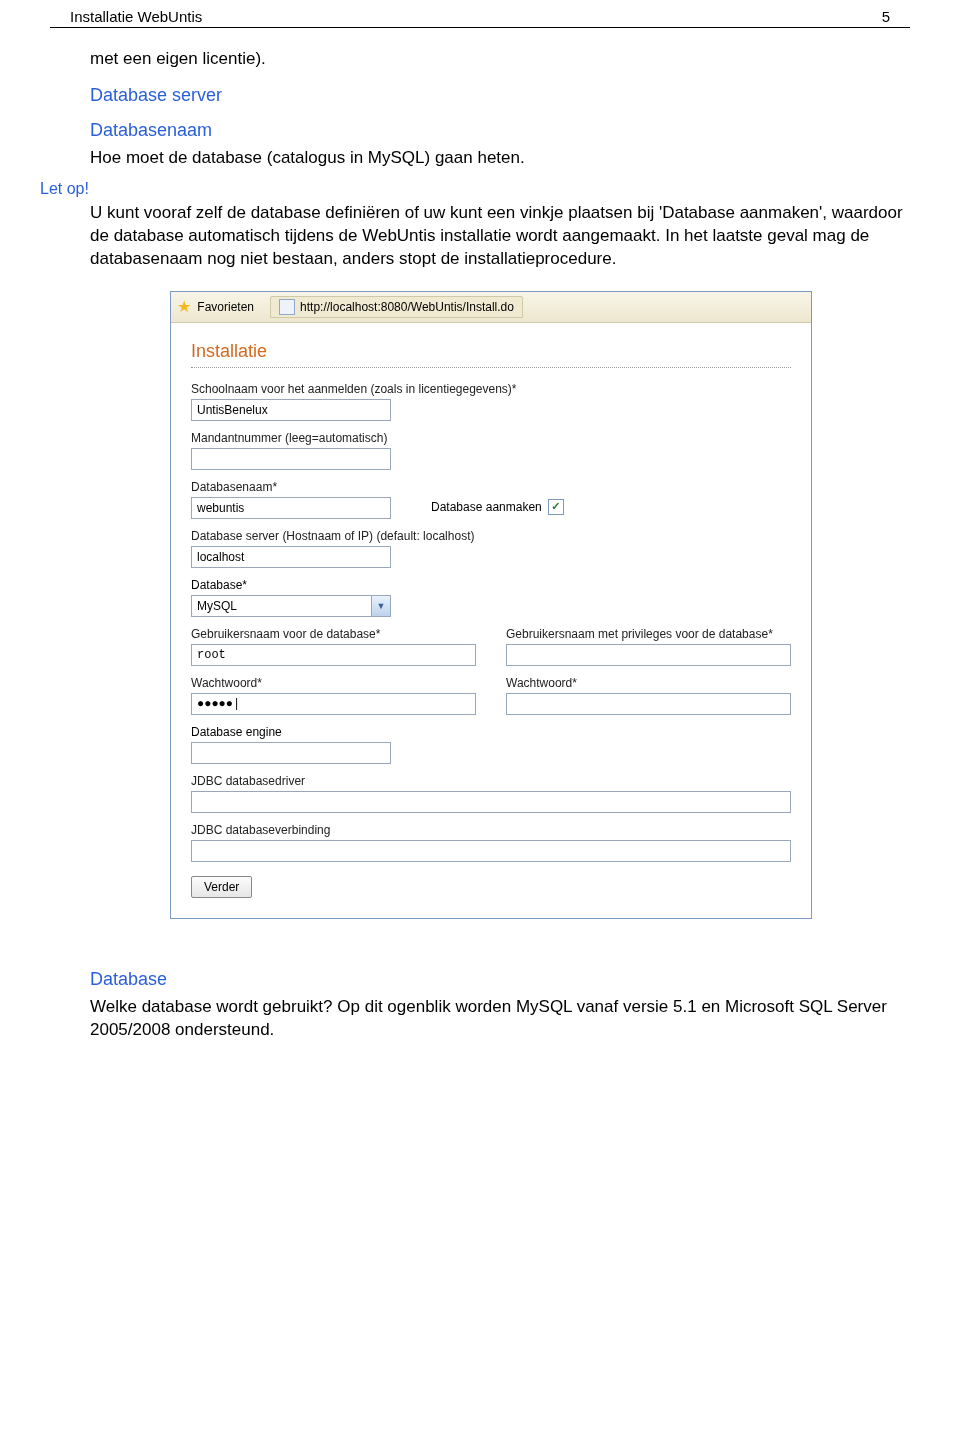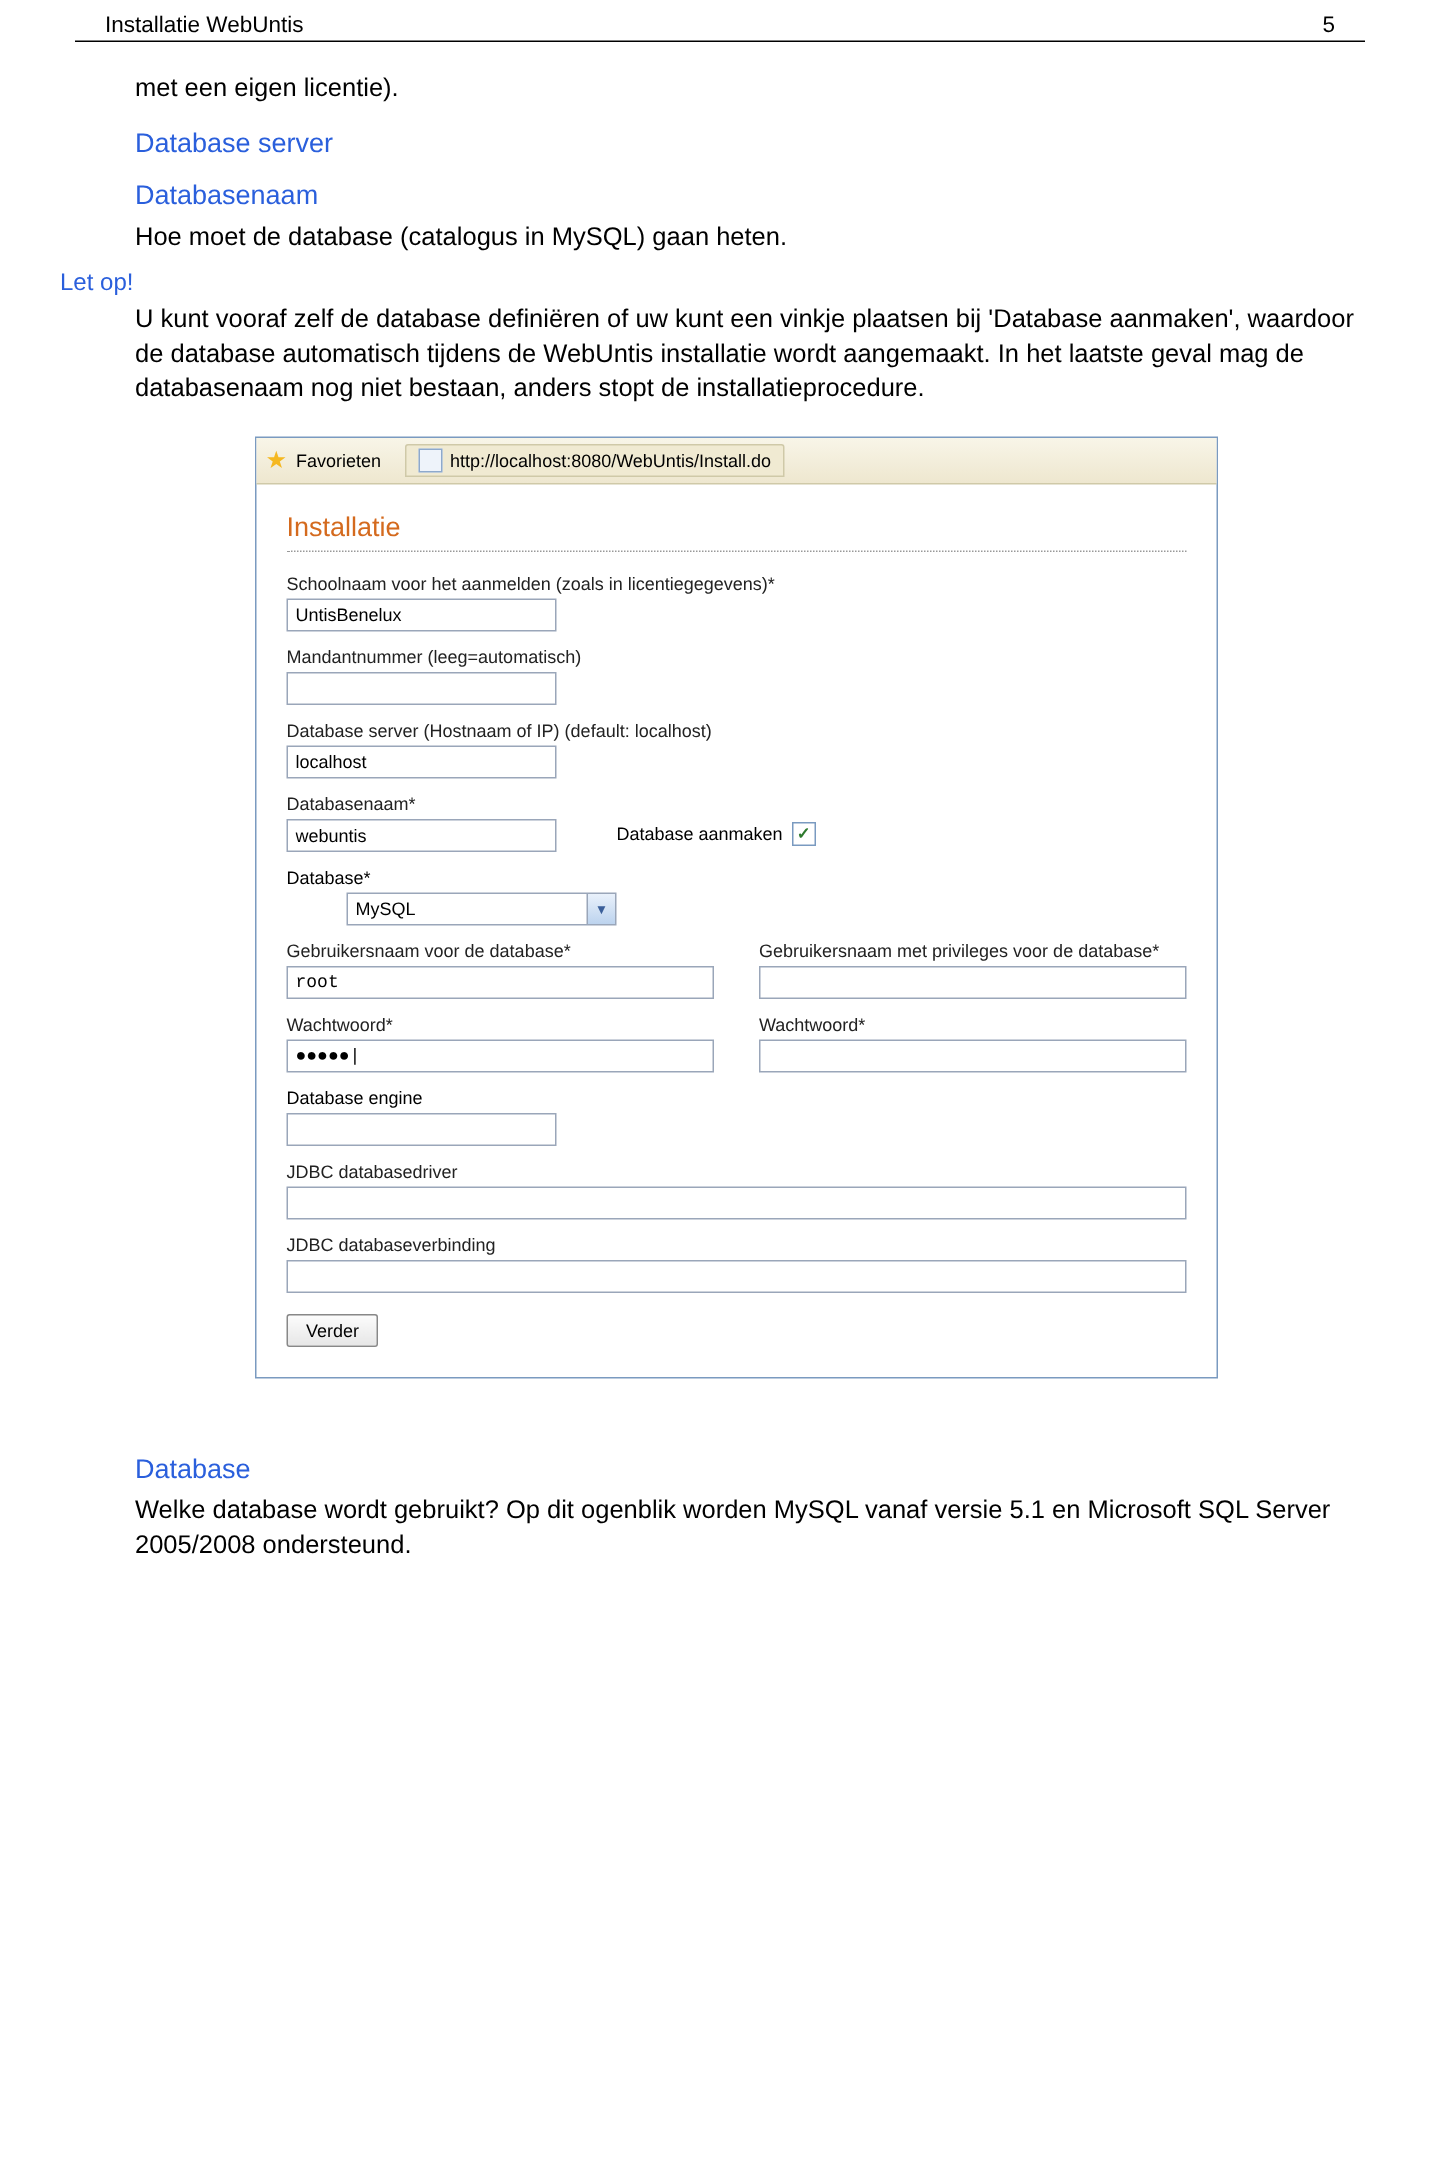--- a/index.html
+++ b/index.html
@@ -102,21 +102,21 @@
     color: #222;
   }
   .text-input, .select-input {
     border: 1px solid #9aa6b9;
     background: #fff;
     height: 22px;
     padding: 2px 5px;
     font-size: 12px;
     box-sizing: border-box;
   }
-  .w-short { width: 180px; }
+  .w-short { width: 200px; }
   .w-full { width: 100%; font-family: Liberation Mono, monospace; }
   .two-col {
     display: flex;
     gap: 30px;
   }
   .two-col > div {
     flex: 1;
   }
   .inline-check-row {
     display: flex;
@@ -145,21 +145,20 @@
     border: 1px solid #888;
     background: linear-gradient(#fcfcfc,#e6e6e6);
     padding: 3px 12px;
     font-size: 12px;
     border-radius: 2px;
     display: inline-block;
   }
   .select-wrap {
     position: relative;
     display: inline-block;
-    margin-left: 40px;
   }
   .select-arrow {
     position: absolute;
     right: 1px;
     top: 1px;
     width: 18px;
     height: 20px;
     background: linear-gradient(#e9f1fb,#bcd3ee);
     border-left: 1px solid #9aa6b9;
     display: flex;
@@ -214,34 +213,34 @@
       <div class="form-row">
         <div class="form-label">Schoolnaam voor het aanmelden (zoals in licentiegegevens)*</div>
         <input class="text-input w-short" value="UntisBenelux" style="">
       </div>
 
       <div class="form-row">
         <div class="form-label">Mandantnummer (leeg=automatisch)</div>
         <input class="text-input w-short" value="" style="">
       </div>
 
-      <div class="form-row">
-        <div class="form-label">Database server (Hostnaam of IP) (default: localhost)</div>
-        <input class="text-input w-short" value="localhost" style="">
-      </div>
-
       <div class="form-row inline-check-row">
         <div>
           <div class="form-label">Databasenaam*</div>
           <input class="text-input w-short" value="webuntis" style="">
         </div>
         <div class="check-wrap">
           <span>Database aanmaken</span>
           <span class="checkbox">✓</span>
         </div>
+      </div>
+
+      <div class="form-row">
+        <div class="form-label">Database server (Hostnaam of IP) (default: localhost)</div>
+        <input class="text-input w-short" value="localhost" style="">
       </div>
 
       <div class="form-row">
         <div class="sub-label-tight">Database*</div>
         <div class="select-wrap">
           <input class="text-input w-short" readonly="" value="MySQL" style="">
           <div class="select-arrow">▼</div>
         </div>
       </div>
 

